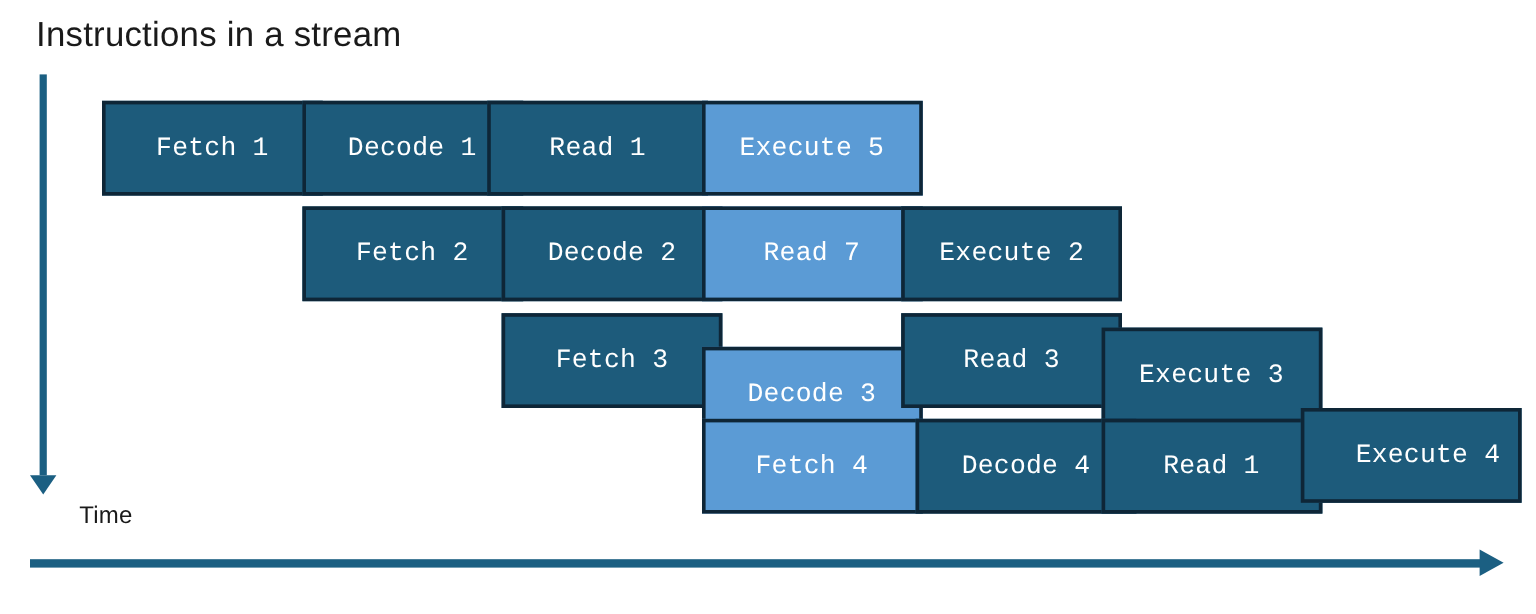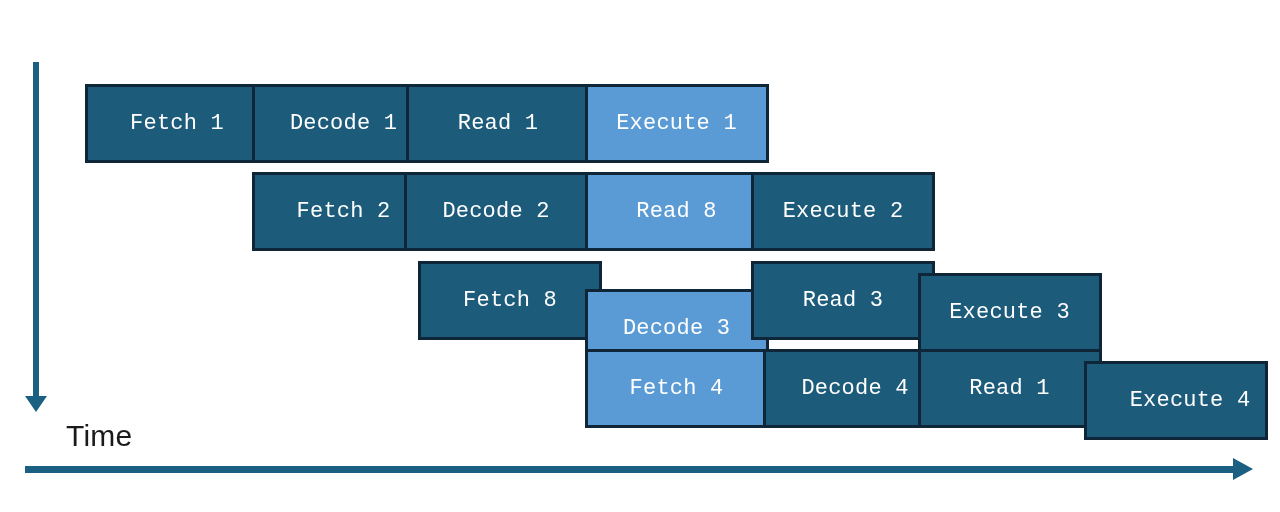--- a/index.html
+++ b/index.html
@@ -21,21 +21,21 @@
     top: 13px;
     font-size: 29px;
     color: var(--axis-text, #1a1a1a);
     letter-spacing: 0.2px;
     white-space: nowrap;
   }
   .time-label {
     position: absolute;
     left: 66px;
     top: 419px;
-    font-size: 30px;
+    font-size: 20px;
     color: var(--axis-text, #1a1a1a);
     letter-spacing: 0.2px;
   }
   
   .v-arrow { position: absolute; left: 0; top: 0; }
   .v-line {
     position: absolute;
     left: 33px;
     top: 62px;
     width: 6px;
@@ -90,43 +90,44 @@
   }
   .stage-box.highlighted {
     background: var(--stage-highlight, #5b9bd5);
   }
 </style>
 </head>
 <body>
 
 <div class="canvas" style="--bg: #FFFFFF; --stage-dark: #1D5B7B; --stage-highlight: #5B9BD5; --stage-border: #0E2637; --arrow: #1B5F82; --label-text: #FFFFFF; --axis-text: #1A1A1A;">
 
+  <div class="diagram-title">Instructions in a stream</div>
 
   <div class="v-arrow">
     <div class="v-line"></div>
     <div class="v-head"></div>
   </div>
 
   <div id="stage-grid">
       <div class="stage-box" style="left: 85px; top: 84px;">Fetch 1</div>
       <div class="stage-box" style="left: 251.5px; top: 84px;">Decode 1</div>
       <div class="stage-box" style="left: 406px; top: 84px;">Read 1</div>
-      <div class="stage-box highlighted" style="left: 584.5px; top: 84px;">Execute 1</div>
+      <div class="stage-box highlighted" style="left: 584.5px; top: 84px;">Execute 5</div>
       <div class="stage-box" style="left: 251.5px; top: 172.3px;">Fetch 2</div>
-      <div class="stage-box" style="left: 404px; top: 172.3px;">Decode 2</div>
-      <div class="stage-box highlighted" style="left: 584.5px; top: 172.3px;">Read 8</div>
+      <div class="stage-box" style="left: 418px; top: 172.3px;">Decode 2</div>
+      <div class="stage-box highlighted" style="left: 584.5px; top: 172.3px;">Read 7</div>
       <div class="stage-box" style="left: 751px; top: 172.3px;">Execute 2</div>
-      <div class="stage-box" style="left: 418px; top: 260.6px;">Fetch 8</div>
+      <div class="stage-box" style="left: 418px; top: 260.6px;">Fetch 3</div>
       <div class="stage-box highlighted" style="left: 584.5px; top: 260.6px; margin-top: 28px;">Decode 3</div>
       <div class="stage-box" style="left: 751px; top: 260.6px;">Read 3</div>
       <div class="stage-box" style="left: 917.5px; top: 260.6px; margin-top: 12px;">Execute 3</div>
       <div class="stage-box highlighted" style="left: 584.5px; top: 348.9px;">Fetch 4</div>
       <div class="stage-box" style="left: 751px; top: 348.9px; margin-left: 12px;">Decode 4</div>
       <div class="stage-box" style="left: 917.5px; top: 348.9px;">Read 1</div>
-      <div class="stage-box" style="left: 1084px; top: 361px; padding-left: 28px;">Execute 4</div>
+      <div class="stage-box" style="left: 1084px; top: 340px; padding-left: 28px;">Execute 4</div>
     </div>
 
   <div class="time-label">Time</div>
 
   <div class="h-arrow">
     <div class="h-line"></div>
     <div class="h-head"></div>
   </div>
 
 </div>

